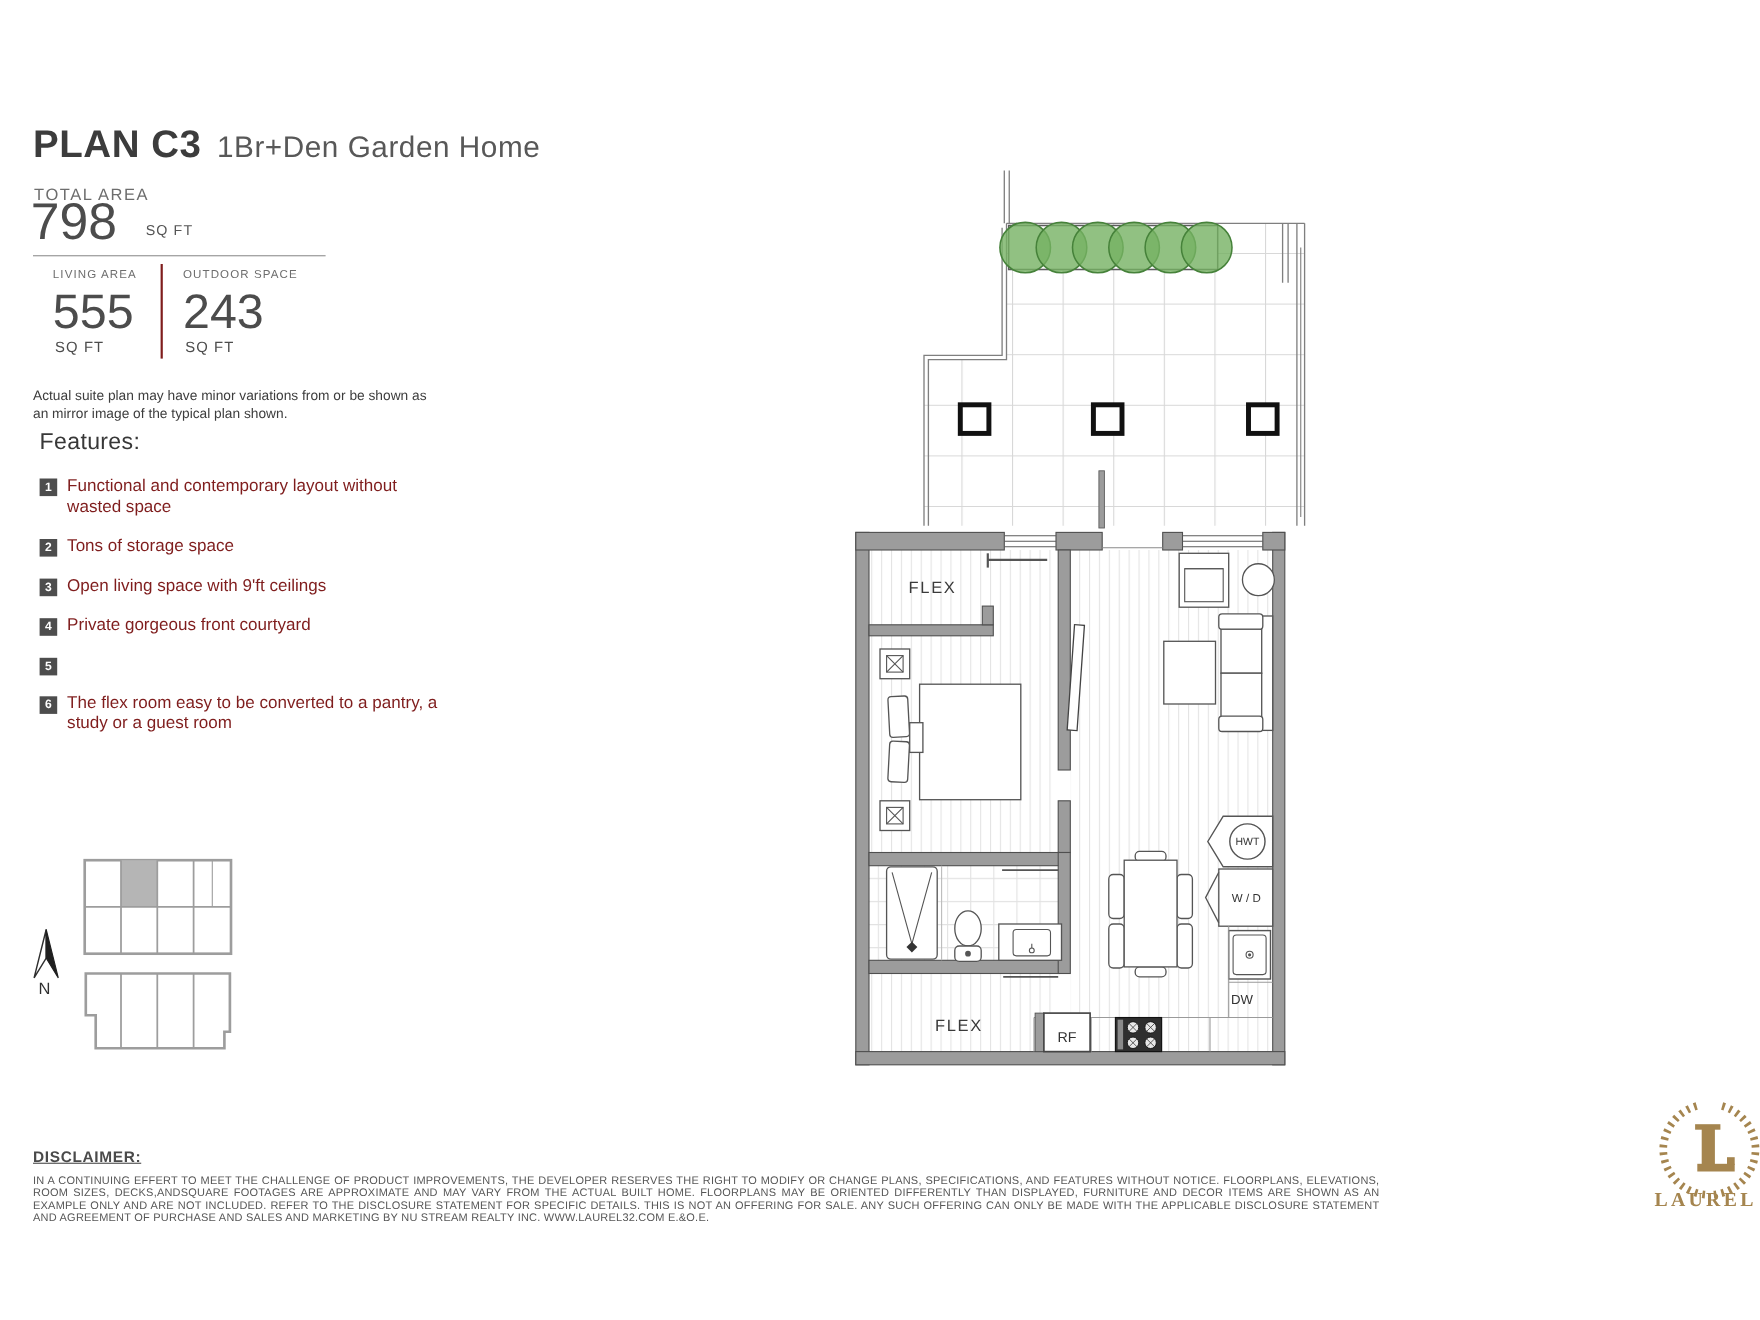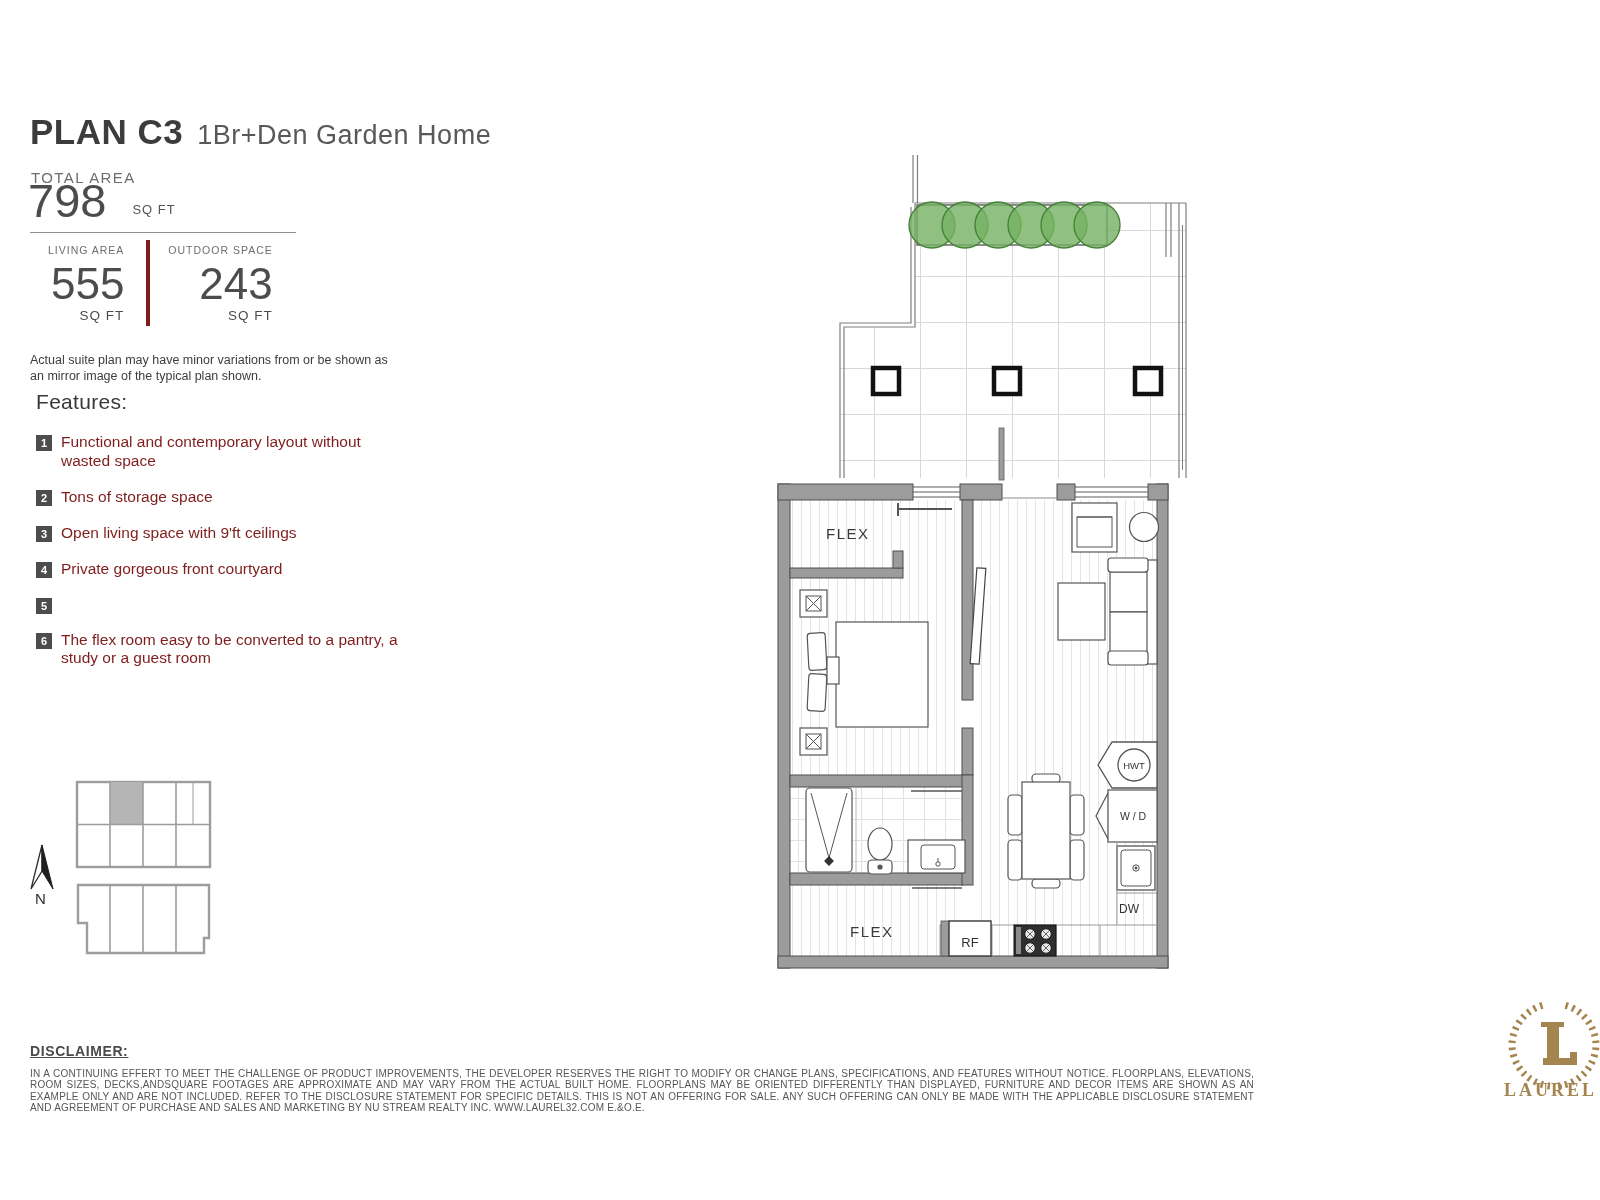--- a/index.html
+++ b/index.html
@@ -12,22 +12,22 @@
   
   .brand-row{left:30px;top:112px;display:flex;align-items:baseline;gap:14px;}
   .plan-name{font-size:35px;font-weight:800;color:#3c3c3c;letter-spacing:.5px;}
   .plan-sub{font-size:27px;font-weight:400;color:#585858;letter-spacing:.5px;}
   .ta-label{left:31px;top:169px;font-size:15px;letter-spacing:1.4px;color:#6d6d6d;}
   .ta-row{left:28px;top:177px;display:flex;align-items:flex-end;gap:26px;}
   .ta-value{font-size:47px;font-weight:300;color:#4c4c4c;line-height:1;}
   .ta-unit{font-size:13px;letter-spacing:1px;color:#555;padding-bottom:7px;}
   .hrule{left:30px;top:232px;width:266px;height:1px;background:#8f8f8f;}
   .area-cols{left:30px;top:240px;display:flex;}
-  .area-col{padding:4px 0 0 18px;text-align:right;}
-  .area-col.second{border-left:4px solid #7f1d1d;margin-left:22px;min-height:82px;}
+  .area-col{padding:4px 0 0 18px;}
+  .area-col.second{border-left:2px solid #7f1d1d;margin-left:22px;min-height:82px;}
   .ac-label{font-size:10.5px;letter-spacing:1px;color:#6d6d6d;margin-bottom:6px;}
   .ac-value{font-size:44px;font-weight:300;color:#4c4c4c;line-height:1;}
   .ac-unit{font-size:13.5px;letter-spacing:1px;color:#4c4c4c;margin-top:2px;margin-left:2px;}
   .note{left:30px;top:352px;width:372px;font-size:12.5px;line-height:1.28;color:#3d3d3d;}
 
   
   .features-heading{left:36px;top:390px;font-size:21px;color:#383838;letter-spacing:.3px;}
   .features{left:36px;top:433px;width:400px;}
   .feat{display:flex;gap:9px;margin-bottom:17px;}
   .feat-num{flex:0 0 16px;height:16px;background:#4d4d4d;color:#fff;font-size:11px;font-weight:700;

